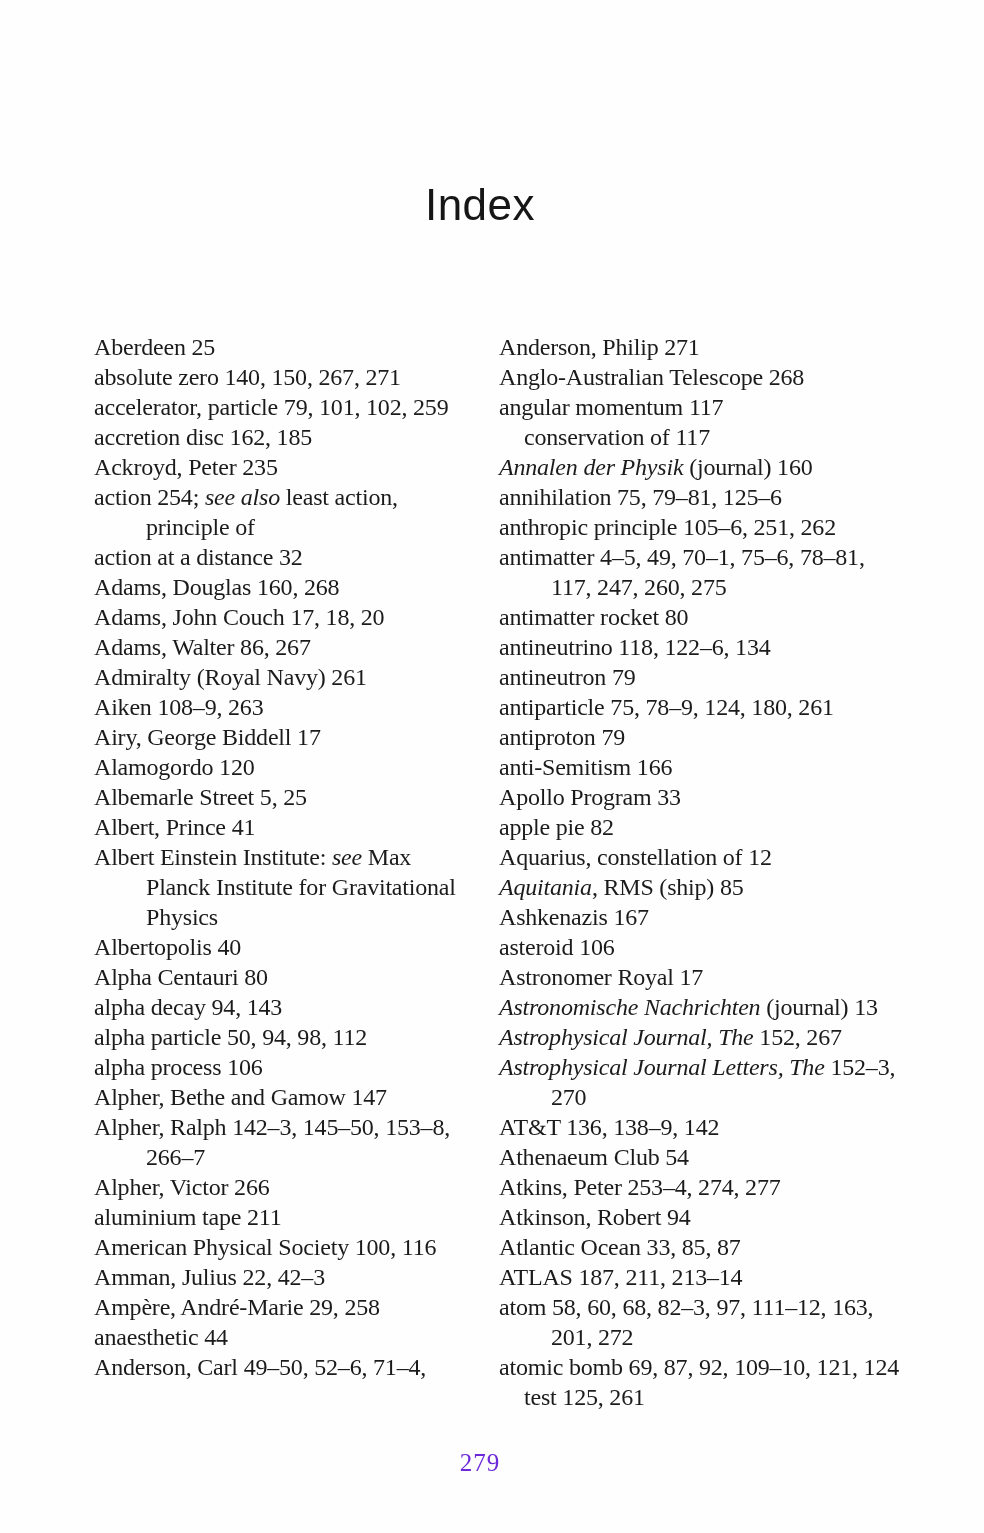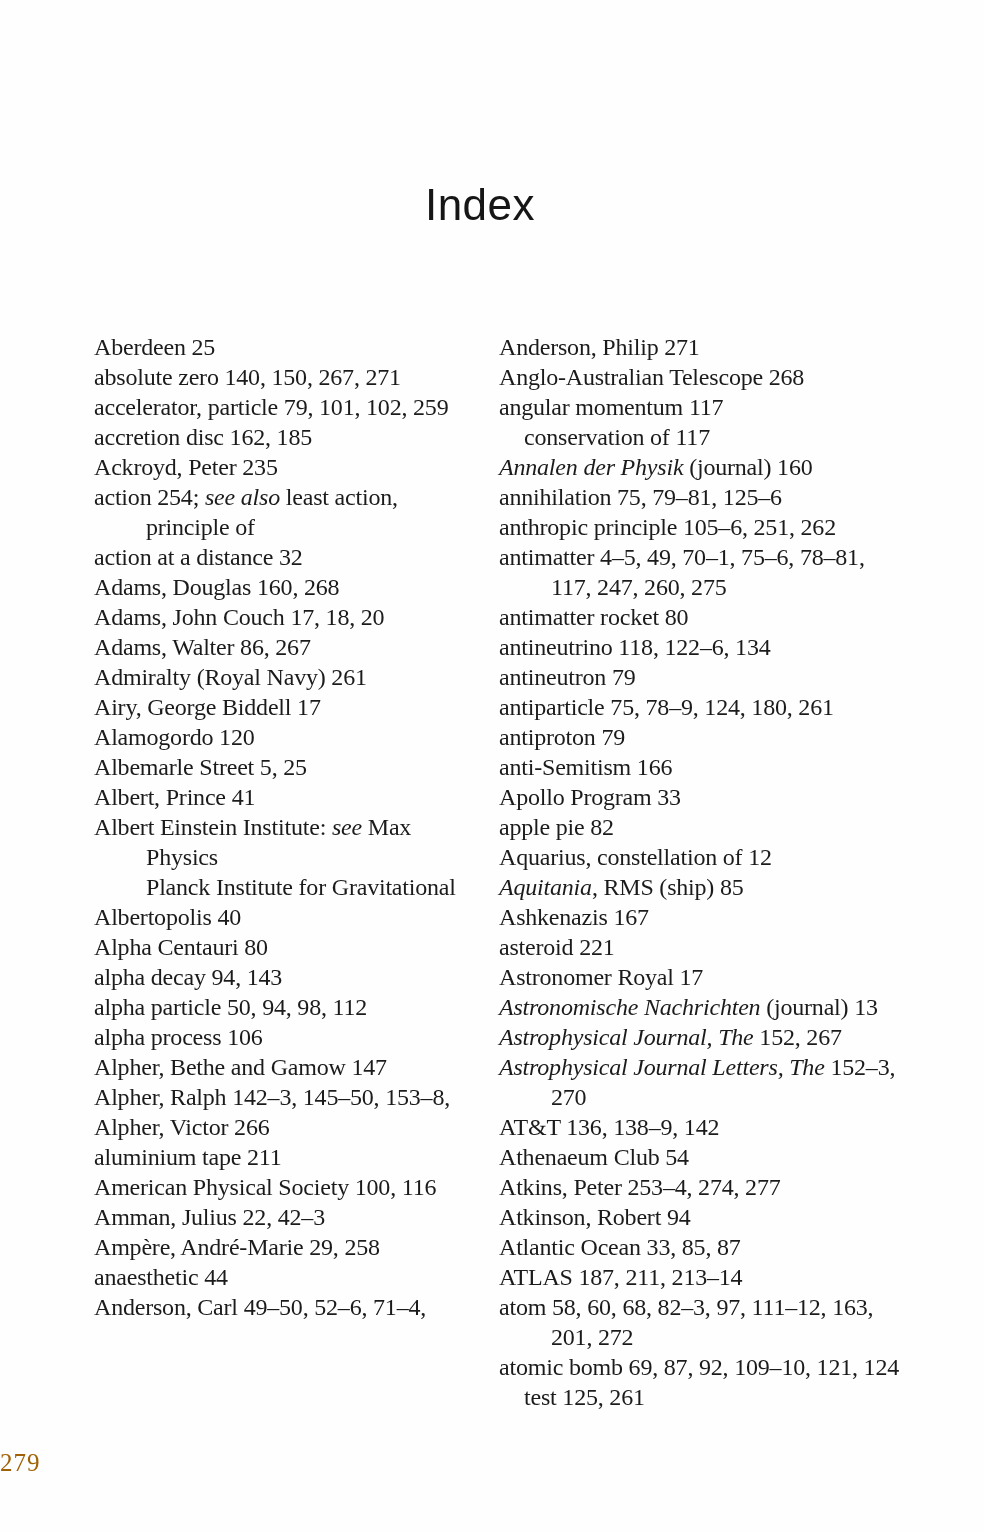--- a/index.html
+++ b/index.html
@@ -52,24 +52,24 @@
     color: #1b1b1b;
   }
   .indent-1 { padding-left: 25px; }  
   .indent-2 { padding-left: 52px; }  
   .it { font-style: italic; }
   .page-number {
     position: absolute;
     top: 1449px;
     left: 0;
     width: 960px;
-    text-align: left;
+    text-align: center;
     font-size: 25px;
     letter-spacing: 1px;
-    color: #a16207;
+    color: #6d28d9;
   }
 </style>
 </head>
 <body>
 
 <div class="page">
 
   <h1 class="page-title">Index</h1>
 
   <div class="columns">
@@ -79,34 +79,36 @@
         <div class="index-line indent-0"><span>accelerator, particle 79, 101, 102, 259</span></div>
         <div class="index-line indent-0"><span>accretion disc 162, 185</span></div>
         <div class="index-line indent-0"><span>Ackroyd, Peter 235</span></div>
         <div class="index-line indent-0"><span>action 254; </span><span class="it">see also</span><span> least action,</span></div>
         <div class="index-line indent-2"><span>principle of</span></div>
         <div class="index-line indent-0"><span>action at a distance 32</span></div>
         <div class="index-line indent-0"><span>Adams, Douglas 160, 268</span></div>
         <div class="index-line indent-0"><span>Adams, John Couch 17, 18, 20</span></div>
         <div class="index-line indent-0"><span>Adams, Walter 86, 267</span></div>
         <div class="index-line indent-0"><span>Admiralty (Royal Navy) 261</span></div>
+        <div class="index-line indent-0"><span>Aiken 108–9, 263</span></div>
         <div class="index-line indent-0"><span>Airy, George Biddell 17</span></div>
         <div class="index-line indent-0"><span>Alamogordo 120</span></div>
         <div class="index-line indent-0"><span>Albemarle Street 5, 25</span></div>
         <div class="index-line indent-0"><span>Albert, Prince 41</span></div>
         <div class="index-line indent-0"><span>Albert Einstein Institute: </span><span class="it">see</span><span> Max</span></div>
+        <div class="index-line indent-2"><span>Planck Institute for Gravitational</span></div>
         <div class="index-line indent-2"><span>Physics</span></div>
-        <div class="index-line indent-2"><span>Planck Institute for Gravitational</span></div>
         <div class="index-line indent-0"><span>Albertopolis 40</span></div>
         <div class="index-line indent-0"><span>Alpha Centauri 80</span></div>
         <div class="index-line indent-0"><span>alpha decay 94, 143</span></div>
         <div class="index-line indent-0"><span>alpha particle 50, 94, 98, 112</span></div>
         <div class="index-line indent-0"><span>alpha process 106</span></div>
         <div class="index-line indent-0"><span>Alpher, Bethe and Gamow 147</span></div>
         <div class="index-line indent-0"><span>Alpher, Ralph 142–3, 145–50, 153–8,</span></div>
+        <div class="index-line indent-2"><span>266–7</span></div>
         <div class="index-line indent-0"><span>Alpher, Victor 266</span></div>
         <div class="index-line indent-0"><span>aluminium tape 211</span></div>
         <div class="index-line indent-0"><span>American Physical Society 100, 116</span></div>
         <div class="index-line indent-0"><span>Amman, Julius 22, 42–3</span></div>
         <div class="index-line indent-0"><span>Ampère, André-Marie 29, 258</span></div>
         <div class="index-line indent-0"><span>anaesthetic 44</span></div>
         <div class="index-line indent-0"><span>Anderson, Carl 49–50, 52–6, 71–4,</span></div>
       </div>
     <div class="index-column col-1">
         <div class="index-line indent-0"><span>Anderson, Philip 271</span></div>
@@ -122,21 +124,21 @@
         <div class="index-line indent-0"><span>antineutrino 118, 122–6, 134</span></div>
         <div class="index-line indent-0"><span>antineutron 79</span></div>
         <div class="index-line indent-0"><span>antiparticle 75, 78–9, 124, 180, 261</span></div>
         <div class="index-line indent-0"><span>antiproton 79</span></div>
         <div class="index-line indent-0"><span>anti-Semitism 166</span></div>
         <div class="index-line indent-0"><span>Apollo Program 33</span></div>
         <div class="index-line indent-0"><span>apple pie 82</span></div>
         <div class="index-line indent-0"><span>Aquarius, constellation of 12</span></div>
         <div class="index-line indent-0"><span class="it">Aquitania</span><span>, RMS (ship) 85</span></div>
         <div class="index-line indent-0"><span>Ashkenazis 167</span></div>
-        <div class="index-line indent-0"><span>asteroid 221</span></div>
+        <div class="index-line indent-0"><span>asteroid 106</span></div>
         <div class="index-line indent-0"><span>Astronomer Royal 17</span></div>
         <div class="index-line indent-0"><span class="it">Astronomische Nachrichten</span><span> (journal) 13</span></div>
         <div class="index-line indent-0"><span class="it">Astrophysical Journal, The</span><span> 152, 267</span></div>
         <div class="index-line indent-0"><span class="it">Astrophysical Journal Letters, The</span><span> 152–3,</span></div>
         <div class="index-line indent-2"><span>270</span></div>
         <div class="index-line indent-0"><span>AT&amp;T 136, 138–9, 142</span></div>
         <div class="index-line indent-0"><span>Athenaeum Club 54</span></div>
         <div class="index-line indent-0"><span>Atkins, Peter 253–4, 274, 277</span></div>
         <div class="index-line indent-0"><span>Atkinson, Robert 94</span></div>
         <div class="index-line indent-0"><span>Atlantic Ocean 33, 85, 87</span></div>

